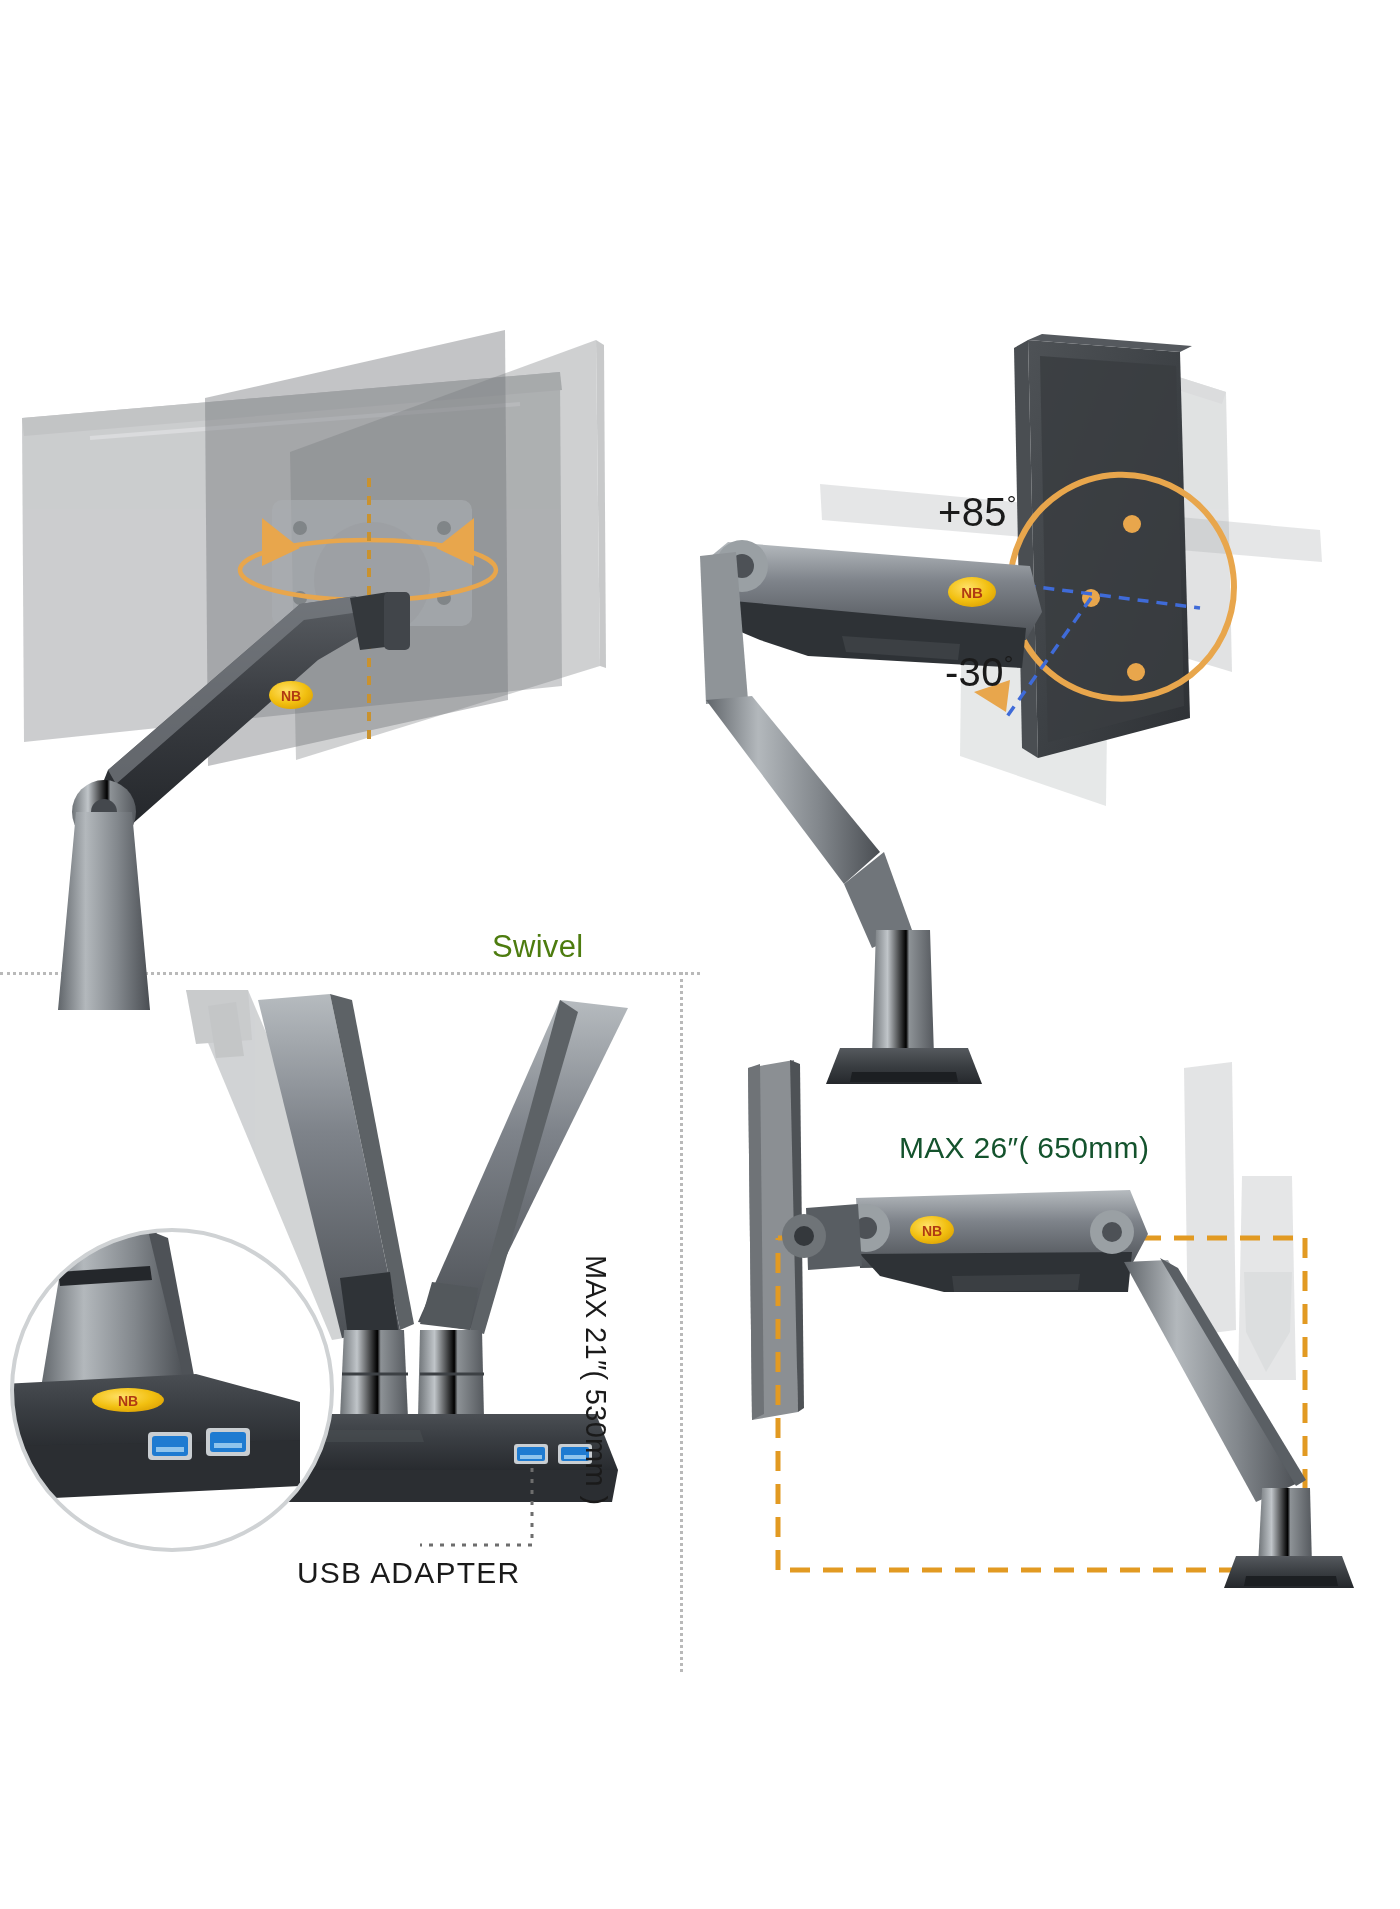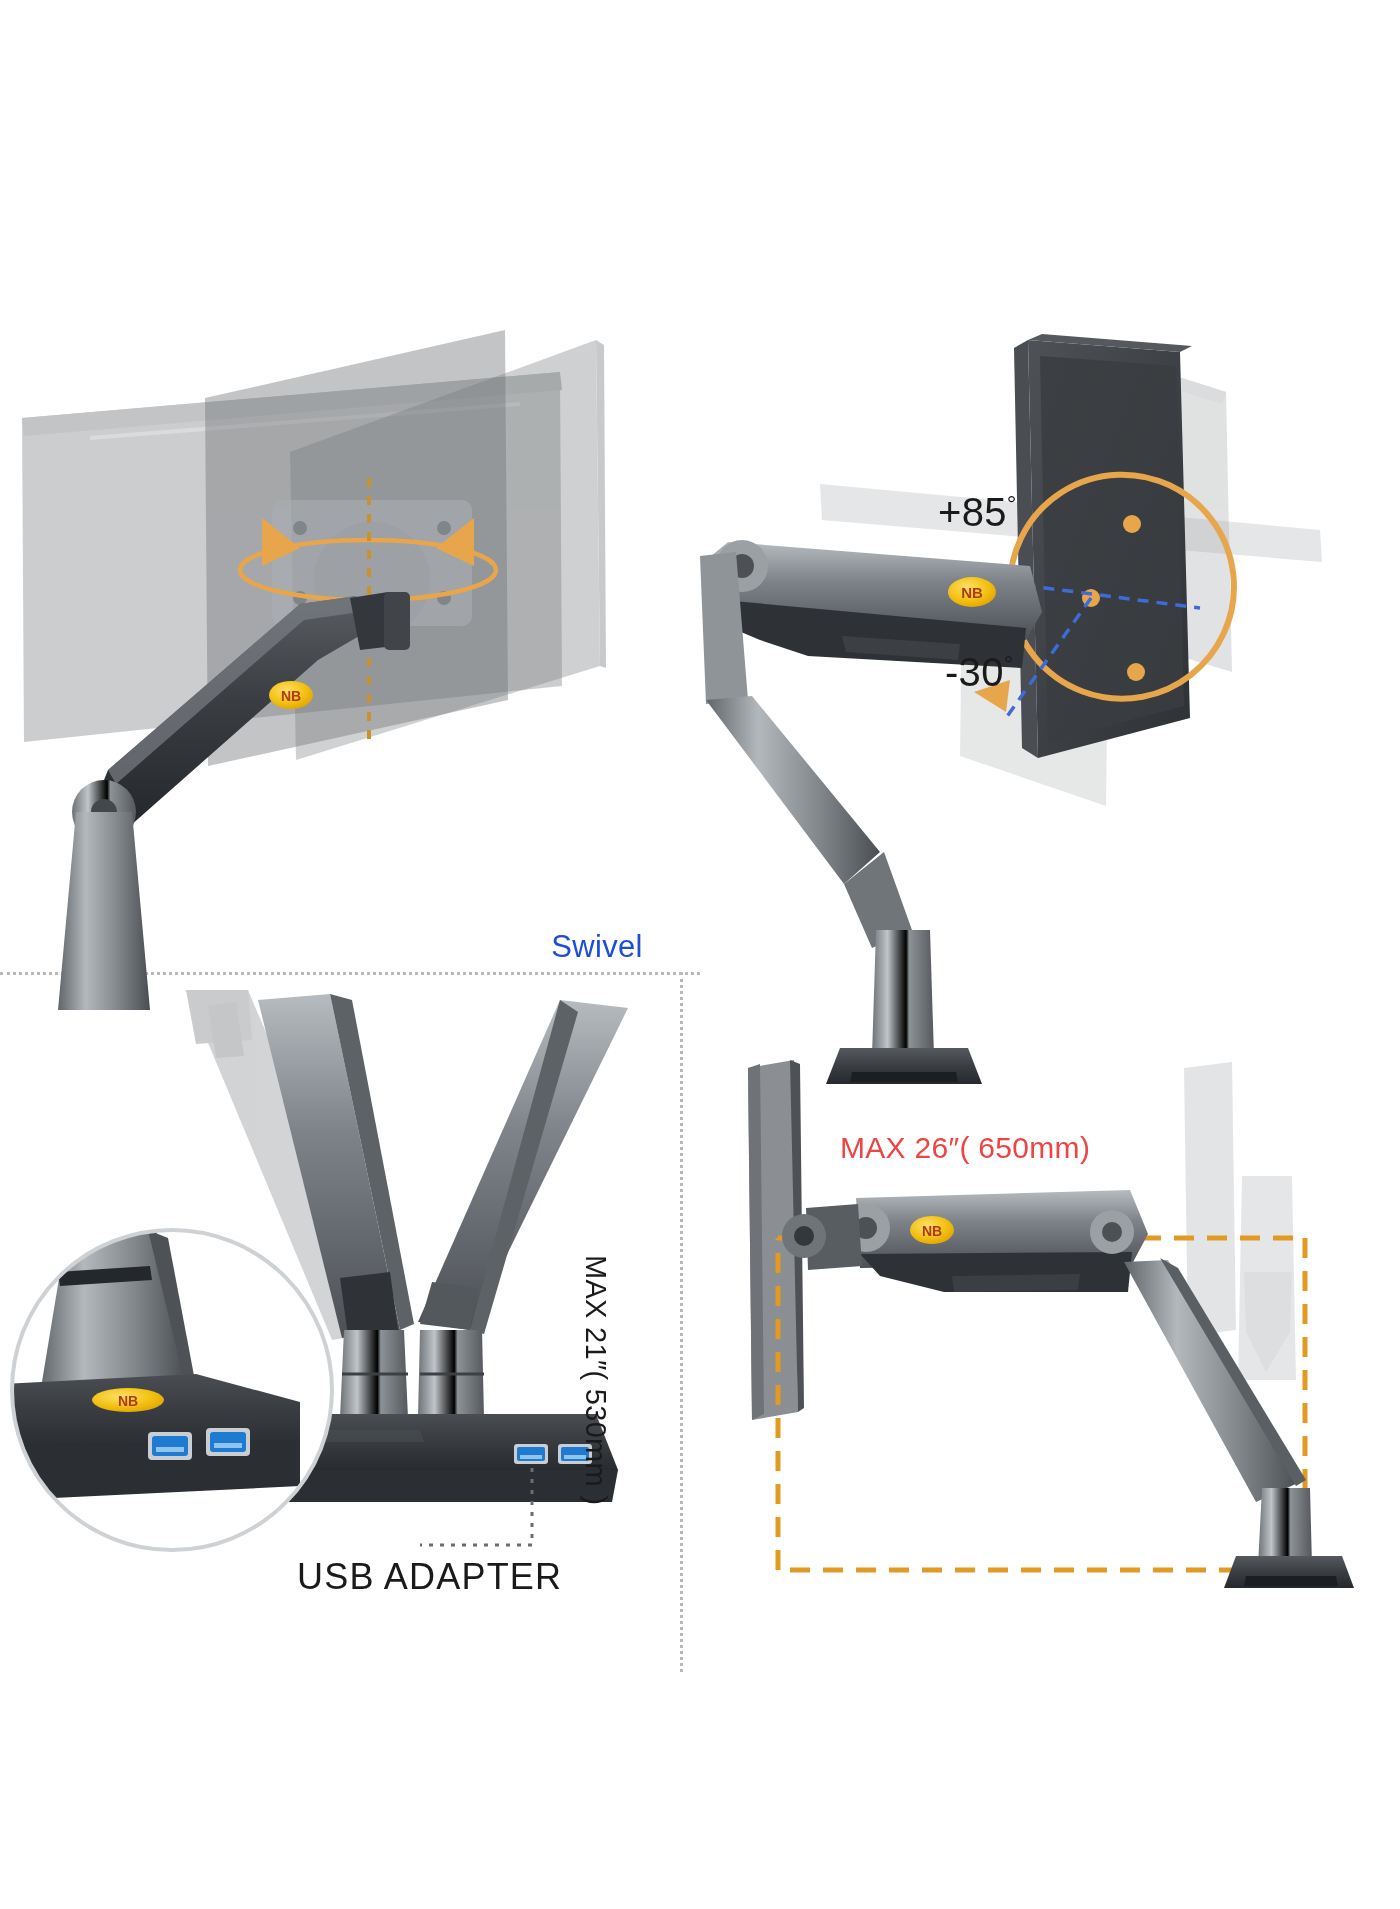--- a/index.html
+++ b/index.html
@@ -26,42 +26,42 @@
     width:0;top:972px;height:700px;left:680px;
     border-left:3px dotted #b9b9b9;
   }
   .divider.horiz{
     height:0;left:0;width:700px;top:972px;
     border-top:3px dotted #b9b9b9;
   }
   
   .lbl{position:absolute;white-space:pre;letter-spacing:.3px;}
   .lbl-swivel{
-    left:477px;top:835px;width:240px;
-    font-size:31px;line-height:1.45;color:#1d4ed8;
-    text-align:center;
+    left:492px;top:835px;width:240px;
+    font-size:31px;line-height:1.45;color:#4d7c0f;
+    text-align:left;
   }
   .lbl-swivel .deg-row{display:block;white-space:pre;}
   .lbl-angle{
     font-size:40px;color:#1a1a1a;font-weight:400;text-align:center;
   }
   .lbl-plus85{left:938px;top:490px;}
   .lbl-minus30{left:945px;top:650px;}
   .sup-deg{font-size:24px;vertical-align:super;line-height:0;}
   .lbl-maxw{
-    left:840px;top:1131px;font-size:30px;color:#ef4444;
+    left:899px;top:1131px;font-size:30px;color:#14532d;
   }
   .lbl-maxh{
     left:612px;top:1255px;font-size:29px;color:#1a1a1a;
     width:320px;
     transform:rotate(90deg);
     transform-origin:left top;
   }
   .lbl-usb{
-    left:297px;top:1556px;font-size:36px;color:#1a1a1a;
+    left:297px;top:1556px;font-size:30px;color:#1a1a1a;
     letter-spacing:1.2px;
   }
   
   svg.stage{position:absolute;left:0;top:0;width:1400px;height:1909px;}
   .nolisten{pointer-events:none;}
 </style>
 </head>
 <body>
 
 <div id="sheet">

